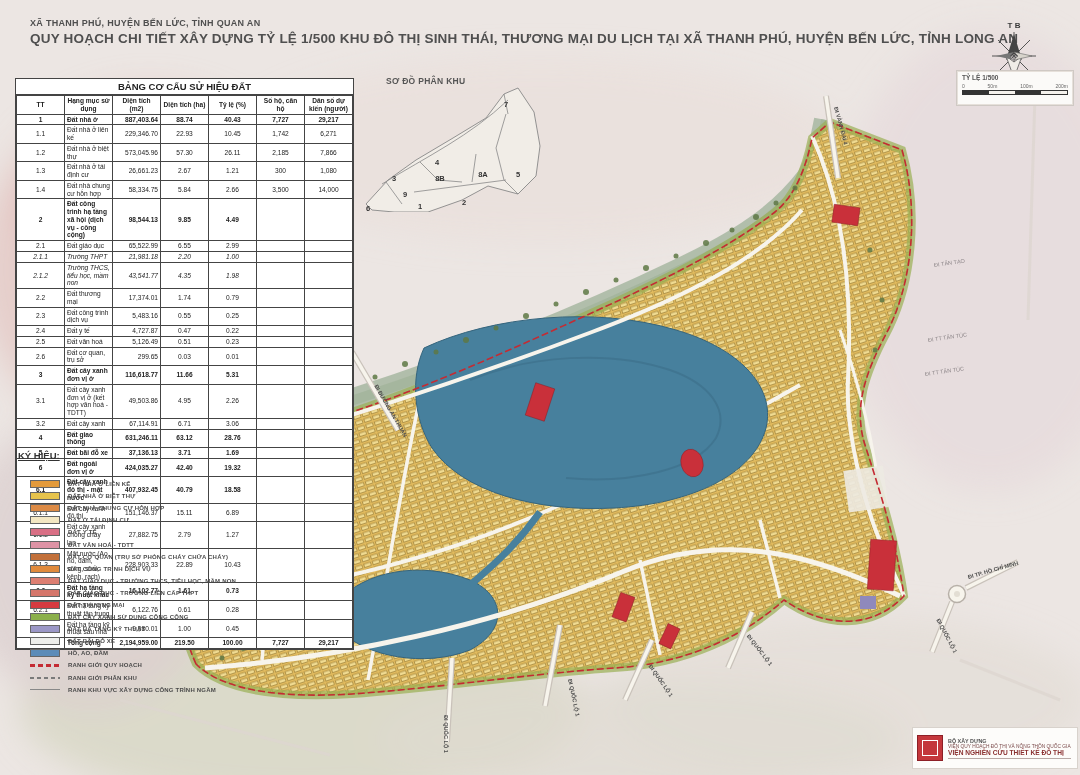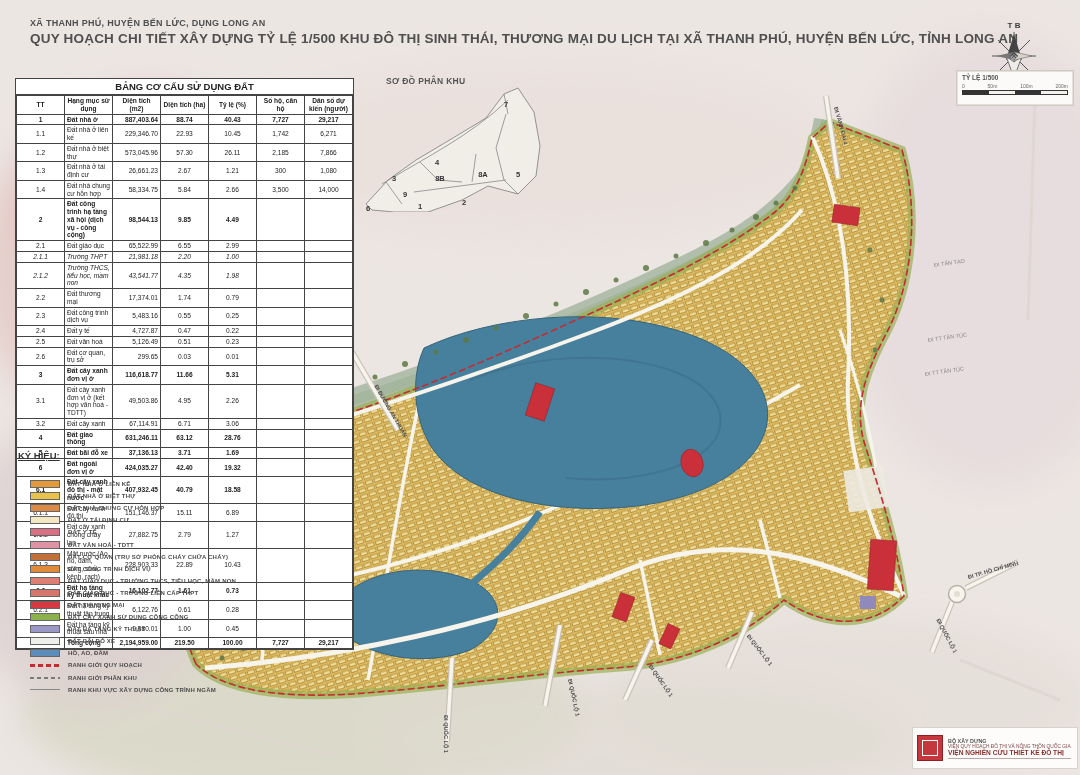--- a/index.html
+++ b/index.html
@@ -219,21 +219,21 @@
       <span class="map-label faint" style="left: 925px; top: 371px; transform: rotate(-8deg);">ĐI TT TÂN TÚC</span>
       <span class="map-label" style="left: 968px; top: 574px; transform: rotate(-16deg);">ĐI TP. HỒ CHÍ MINH</span>
       <span class="map-label" style="left: 938px; top: 616px; transform: rotate(62deg);">ĐI QUỐC LỘ 1</span>
       <span class="map-label" style="left: 446px; top: 712px; transform: rotate(90deg);">ĐI QUỐC LỘ 1</span>
       <span class="map-label" style="left: 570px; top: 676px; transform: rotate(78deg);">ĐI QUỐC LỘ 1</span>
       <span class="map-label" style="left: 650px; top: 662px; transform: rotate(55deg);">ĐI QUỐC LỘ 1</span>
       <span class="map-label" style="left: 748px; top: 632px; transform: rotate(52deg);">ĐI QUỐC LỘ 1</span>
     </div>
 
   <div id="header">
-    <div class="h-line1">XÃ THANH PHÚ, HUYỆN BẾN LỨC, DỤNG LONG AN</div>
+    <div class="h-line1">XÃ THANH PHÚ, HUYỆN BẾN LỨC, TỈNH QUAN AN</div>
     <div class="h-line2">QUY HOẠCH CHI TIẾT XÂY DỰNG TỶ LỆ 1/500 KHU ĐÔ THỊ SINH THÁI, THƯƠNG MẠI DU LỊCH TẠI XÃ THANH PHÚ, HUYỆN BẾN LỨC, TỈNH LONG AN</div>
   </div>
 
   <div id="compass">
     <div class="c-letters">T B</div>
     <svg width="52" height="52" viewBox="0 0 52 52">
       <g stroke="#555" stroke-width="1">
         <line x1="26" y1="2" x2="26" y2="50"></line>
           <line x1="4" y1="26" x2="48" y2="26"></line>
         <line x1="10" y1="10" x2="42" y2="42"></line>
@@ -251,21 +251,21 @@
     <div class="sb-ticks">
         <span>0</span>
         <span>50m</span>
         <span>100m</span>
         <span>200m</span>
       </div>
     <div class="sb-bar"></div>
   </div>
 
   <div id="table-wrap">
-    <div id="table-title">BẢNG CƠ CẤU SỬ DỤNG ĐẤT</div>
+    <div id="table-title">BẢNG CƠ CẤU SỬ HIỆU ĐẤT</div>
     <table class="land">
       <thead>
           <tr id="land-head">
             <th>TT</th>
             <th>Hạng mục sử dụng</th>
             <th>Diện tích (m2)</th>
             <th>Diện tích (ha)</th>
             <th>Tỷ lệ (%)</th>
             <th>Số hộ, căn hộ</th>
             <th>Dân số dự kiến (người)</th>

